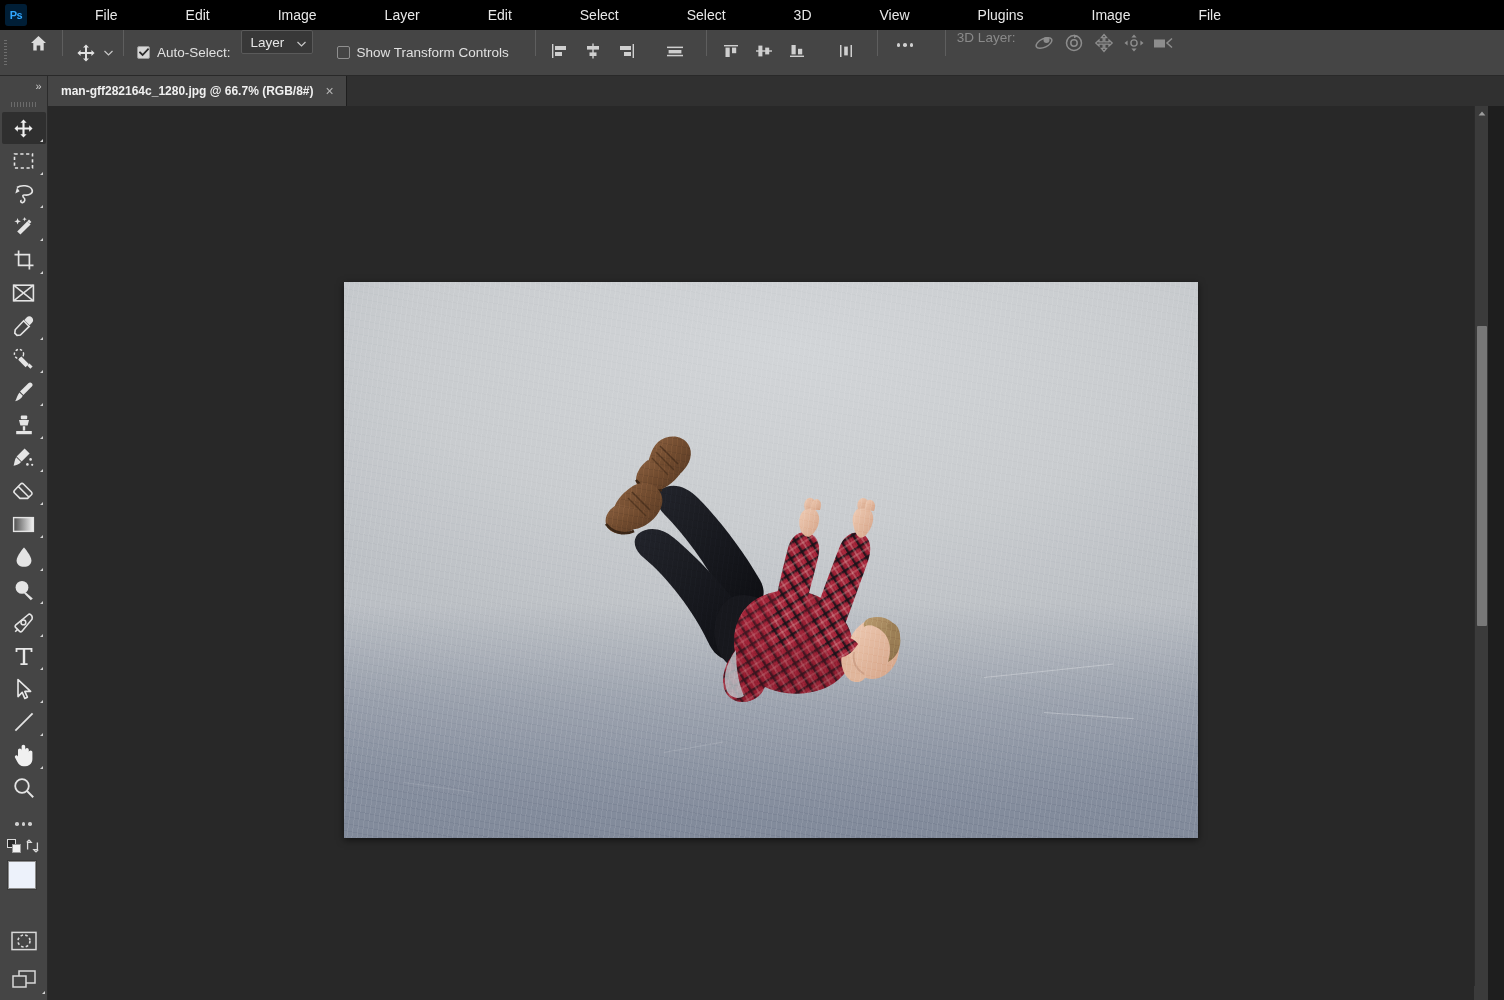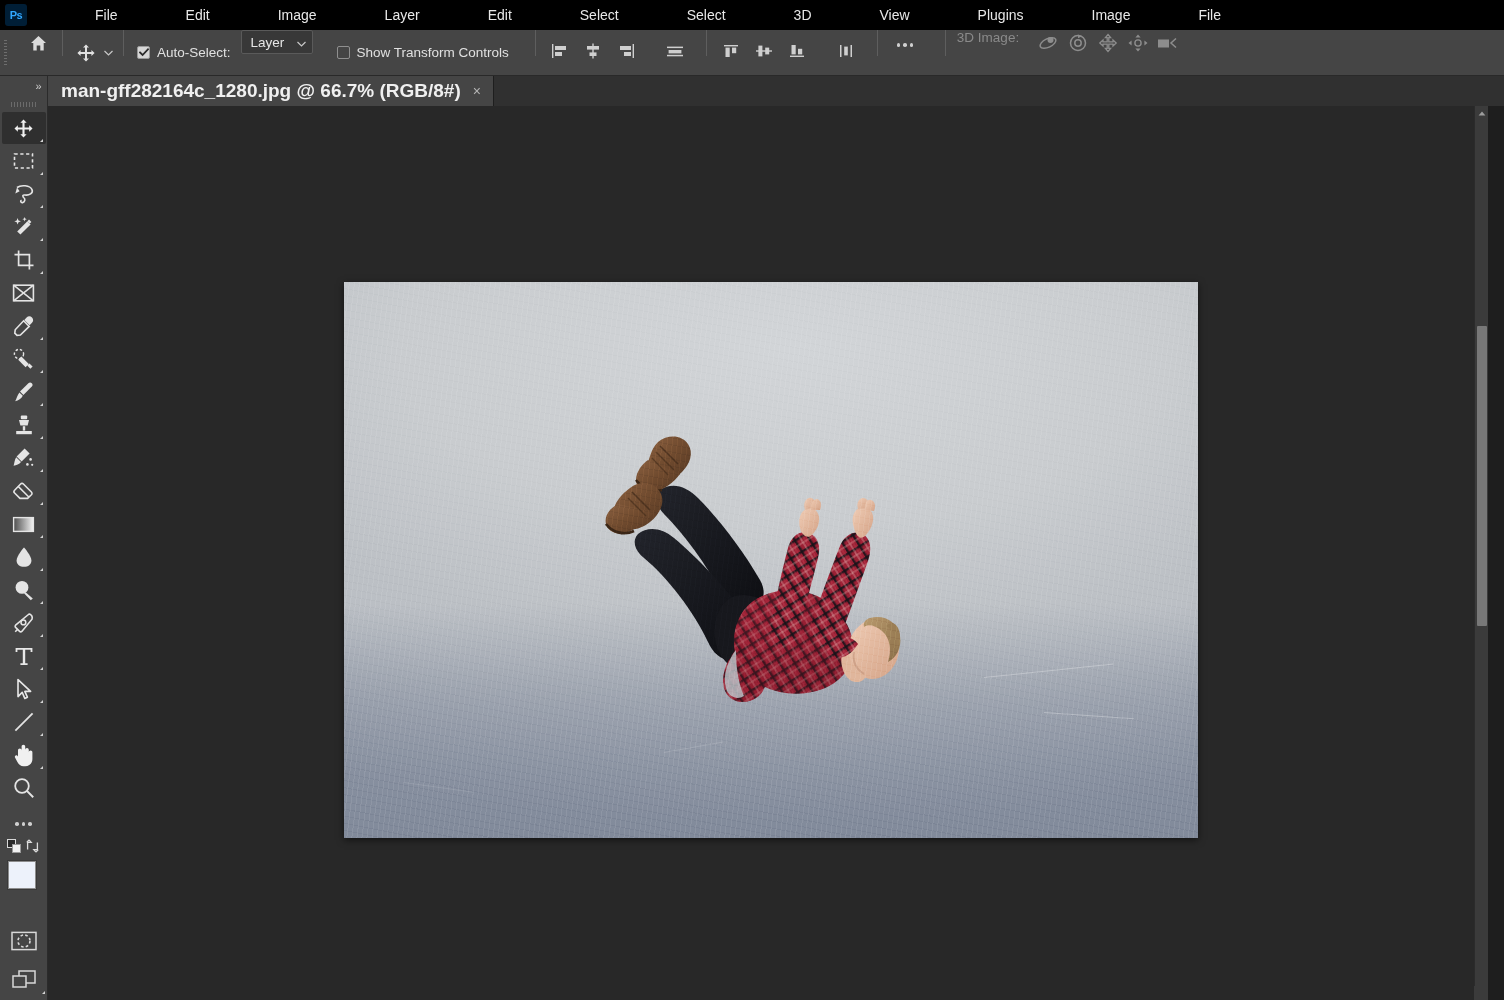--- a/index.html
+++ b/index.html
@@ -73,21 +73,21 @@
 
   
   .tabbar {
     position:absolute; left:48px; top:76px; width:1456px; height:30px;
     background:#303030; display:flex; align-items:flex-end;
   }
   .doctab {
     height:30px; background:#454545; display:flex; align-items:center;
     padding:0 9px 0 13px; gap:9px; border-right:1px solid #1e1e1e;
   }
-  .doctab .title { color:#f0f0f0; font-size:19px; font-weight:bold; white-space:nowrap; }
+  .doctab .title { color:#f0f0f0; font-size:12px; font-weight:bold; white-space:nowrap; }
   .tab-close { color:#b5b5b5; font-size:14px; line-height:1; padding:2px 3px; }
 
   
   .toolbar {
     position:absolute; left:0; top:76px; width:48px; height:924px;
     background:#454545; border-right:1px solid #2b2b2b;
     display:flex; flex-direction:column; align-items:center;
   }
   .tb-collapse { width:48px; height:20px; display:flex; align-items:center; justify-content:flex-end; padding-right:7px; color:#cfcfcf; font-size:11px; letter-spacing:-1px; }
   .tb-grip { width:48px; height:16px; display:flex; align-items:center; justify-content:center; }
@@ -311,21 +311,21 @@
     <div class="ob-btn" style="width:36px">
       <span class="dots">
           <span></span>
           <span></span>
           <span></span>
         </span>
     </div>
 
     <div class="ob-sep" style="margin-left:22px"></div>
 
-    <span class="ob-label dim" style="margin-left:2px">3D Image:</span>
+    <span class="ob-label dim" style="margin-left:2px">3D Layer:</span>
 
     <div class="ob-btn" style="margin-left:14px">
       <span>
         <svg width="22" height="20" viewBox="0 0 22 20">
             <ellipse cx="11" cy="10" rx="8.5" ry="4.2" transform="rotate(-25 11 10)" stroke="#8d8d8d" stroke-width="1.5" fill="none"></ellipse>
             <circle cx="13.5" cy="7" r="3" fill="#8d8d8d"></circle>
           </svg>
       </span>
     </div>
     <div class="ob-btn">

